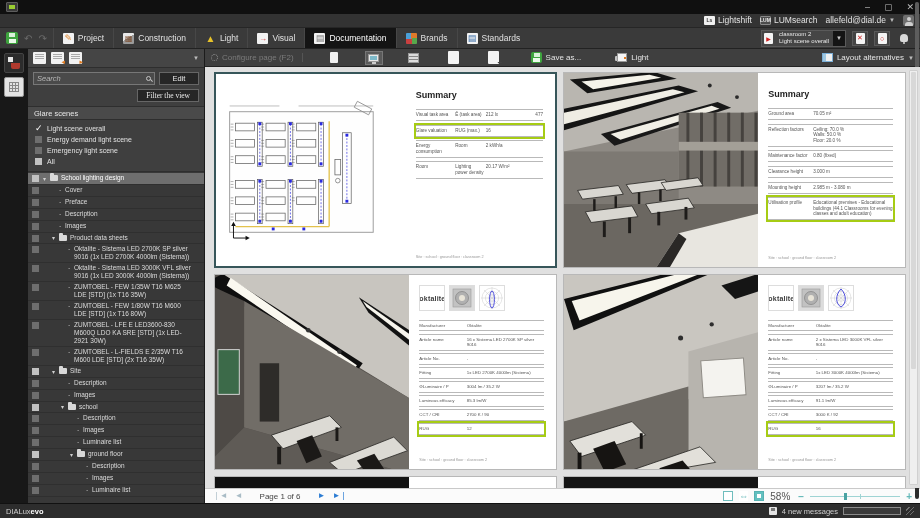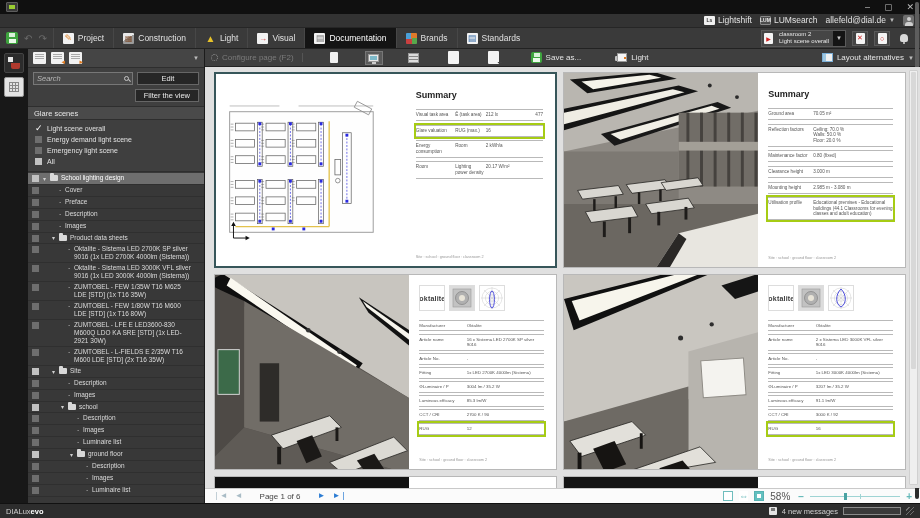--- a/index.html
+++ b/index.html
@@ -81,21 +81,21 @@
   .pagechip { width:13px; height:12px; background:#f2f2f2; border-radius:1px; position:relative; }
   .pagechip::before { content:""; position:absolute; left:2px; top:2px; right:2px; height:1px; background:#aaa; box-shadow:0 2px 0 #aaa, 0 4px 0 #aaa; }
   .pagechip .arr { position:absolute; font-size:7px; font-weight:bold; color:#e07a1f; right:-1px; bottom:-2px; }
   .sb-icons .dd { margin-left:auto; }
   .sb-search { display:flex; gap:4px; padding:4px 5px 2px 5px; align-items:center; }
   .searchbox { flex:1; height:13px; background:#4a4a4a; border:1px solid #777; display:flex; align-items:center; padding:0 3px; }
   .searchbox .ph { flex:1; font-style:italic; color:#b5b5b5; font-size:7.5px; }
   .lens { width:5px; height:5px; border:1px solid #c4c4c4; border-radius:50%; position:relative; }
   .lens::after { content:""; position:absolute; width:3px; height:1px; background:#c4c4c4; right:-3px; bottom:-1px; transform:rotate(45deg); }
   .sbtn { background:#262626; border:1px solid #666; color:#e8e8e8; font-size:7.5px; height:13px; display:flex; align-items:center; justify-content:center; padding:0 8px; }
-  .sb-filter { display:flex; justify-content:flex-end; padding:2px 5px 4px 5px; border-bottom:1px solid #2e2e2e; }
+  .sb-filter { display:flex; justify-content:flex-end; padding:2px 5px 4px 5px; border-bottom:1px solid #2e2e2e;font-family:Liberation Serif, serif; }
   .sb-section { height:13px; display:flex; align-items:center; padding:0 6px; font-size:7.5px; color:#e6e6e6; background:#4a4a4a; border-bottom:1px solid #2e2e2e; }
   .ls-options { padding:3px 0 4px 0; border-bottom:1px solid #2e2e2e; }
   .ls-row { display:flex; align-items:center; gap:5px; height:11px; padding-left:7px; font-size:7px; color:#e2e2e2; }
   .cbx { width:7px; height:7px; background:#6e6e6e; flex:0 0 auto; position:relative; }
   .st-checked .cbx { background:transparent; }
   .st-checked .cbx::before { content:"✓"; position:absolute; left:0; top:-2px; color:#fff; font-size:9px; font-weight:bold; }
   .st-partial .cbx { background:#c2c2c2; }
 
   
   .tree { flex:1; background:#383838; overflow:hidden; position:relative; padding-top:1px; }
@@ -316,21 +316,21 @@
         <span class="pagechip">
             <span class="arr">▸</span>
           </span>
         <span class="dd">▼</span>
       </div>
       <div class="sb-search">
         <span class="searchbox">
           <span class="ph">Search</span>
           <span class="lens"></span>
         </span>
-        <span class="sbtn" style="width:62px">Edit</span>
+        <span class="sbtn" style="width:40px">Edit</span>
       </div>
       <div class="sb-filter">
         <span class="sbtn">Filter the view</span>
       </div>
       <div class="sb-section">Glare scenes</div>
       <div class="ls-options">
 
       <div class="ls-row st-checked">
             <span class="cbx"></span>
             <span>Light scene overall</span>

